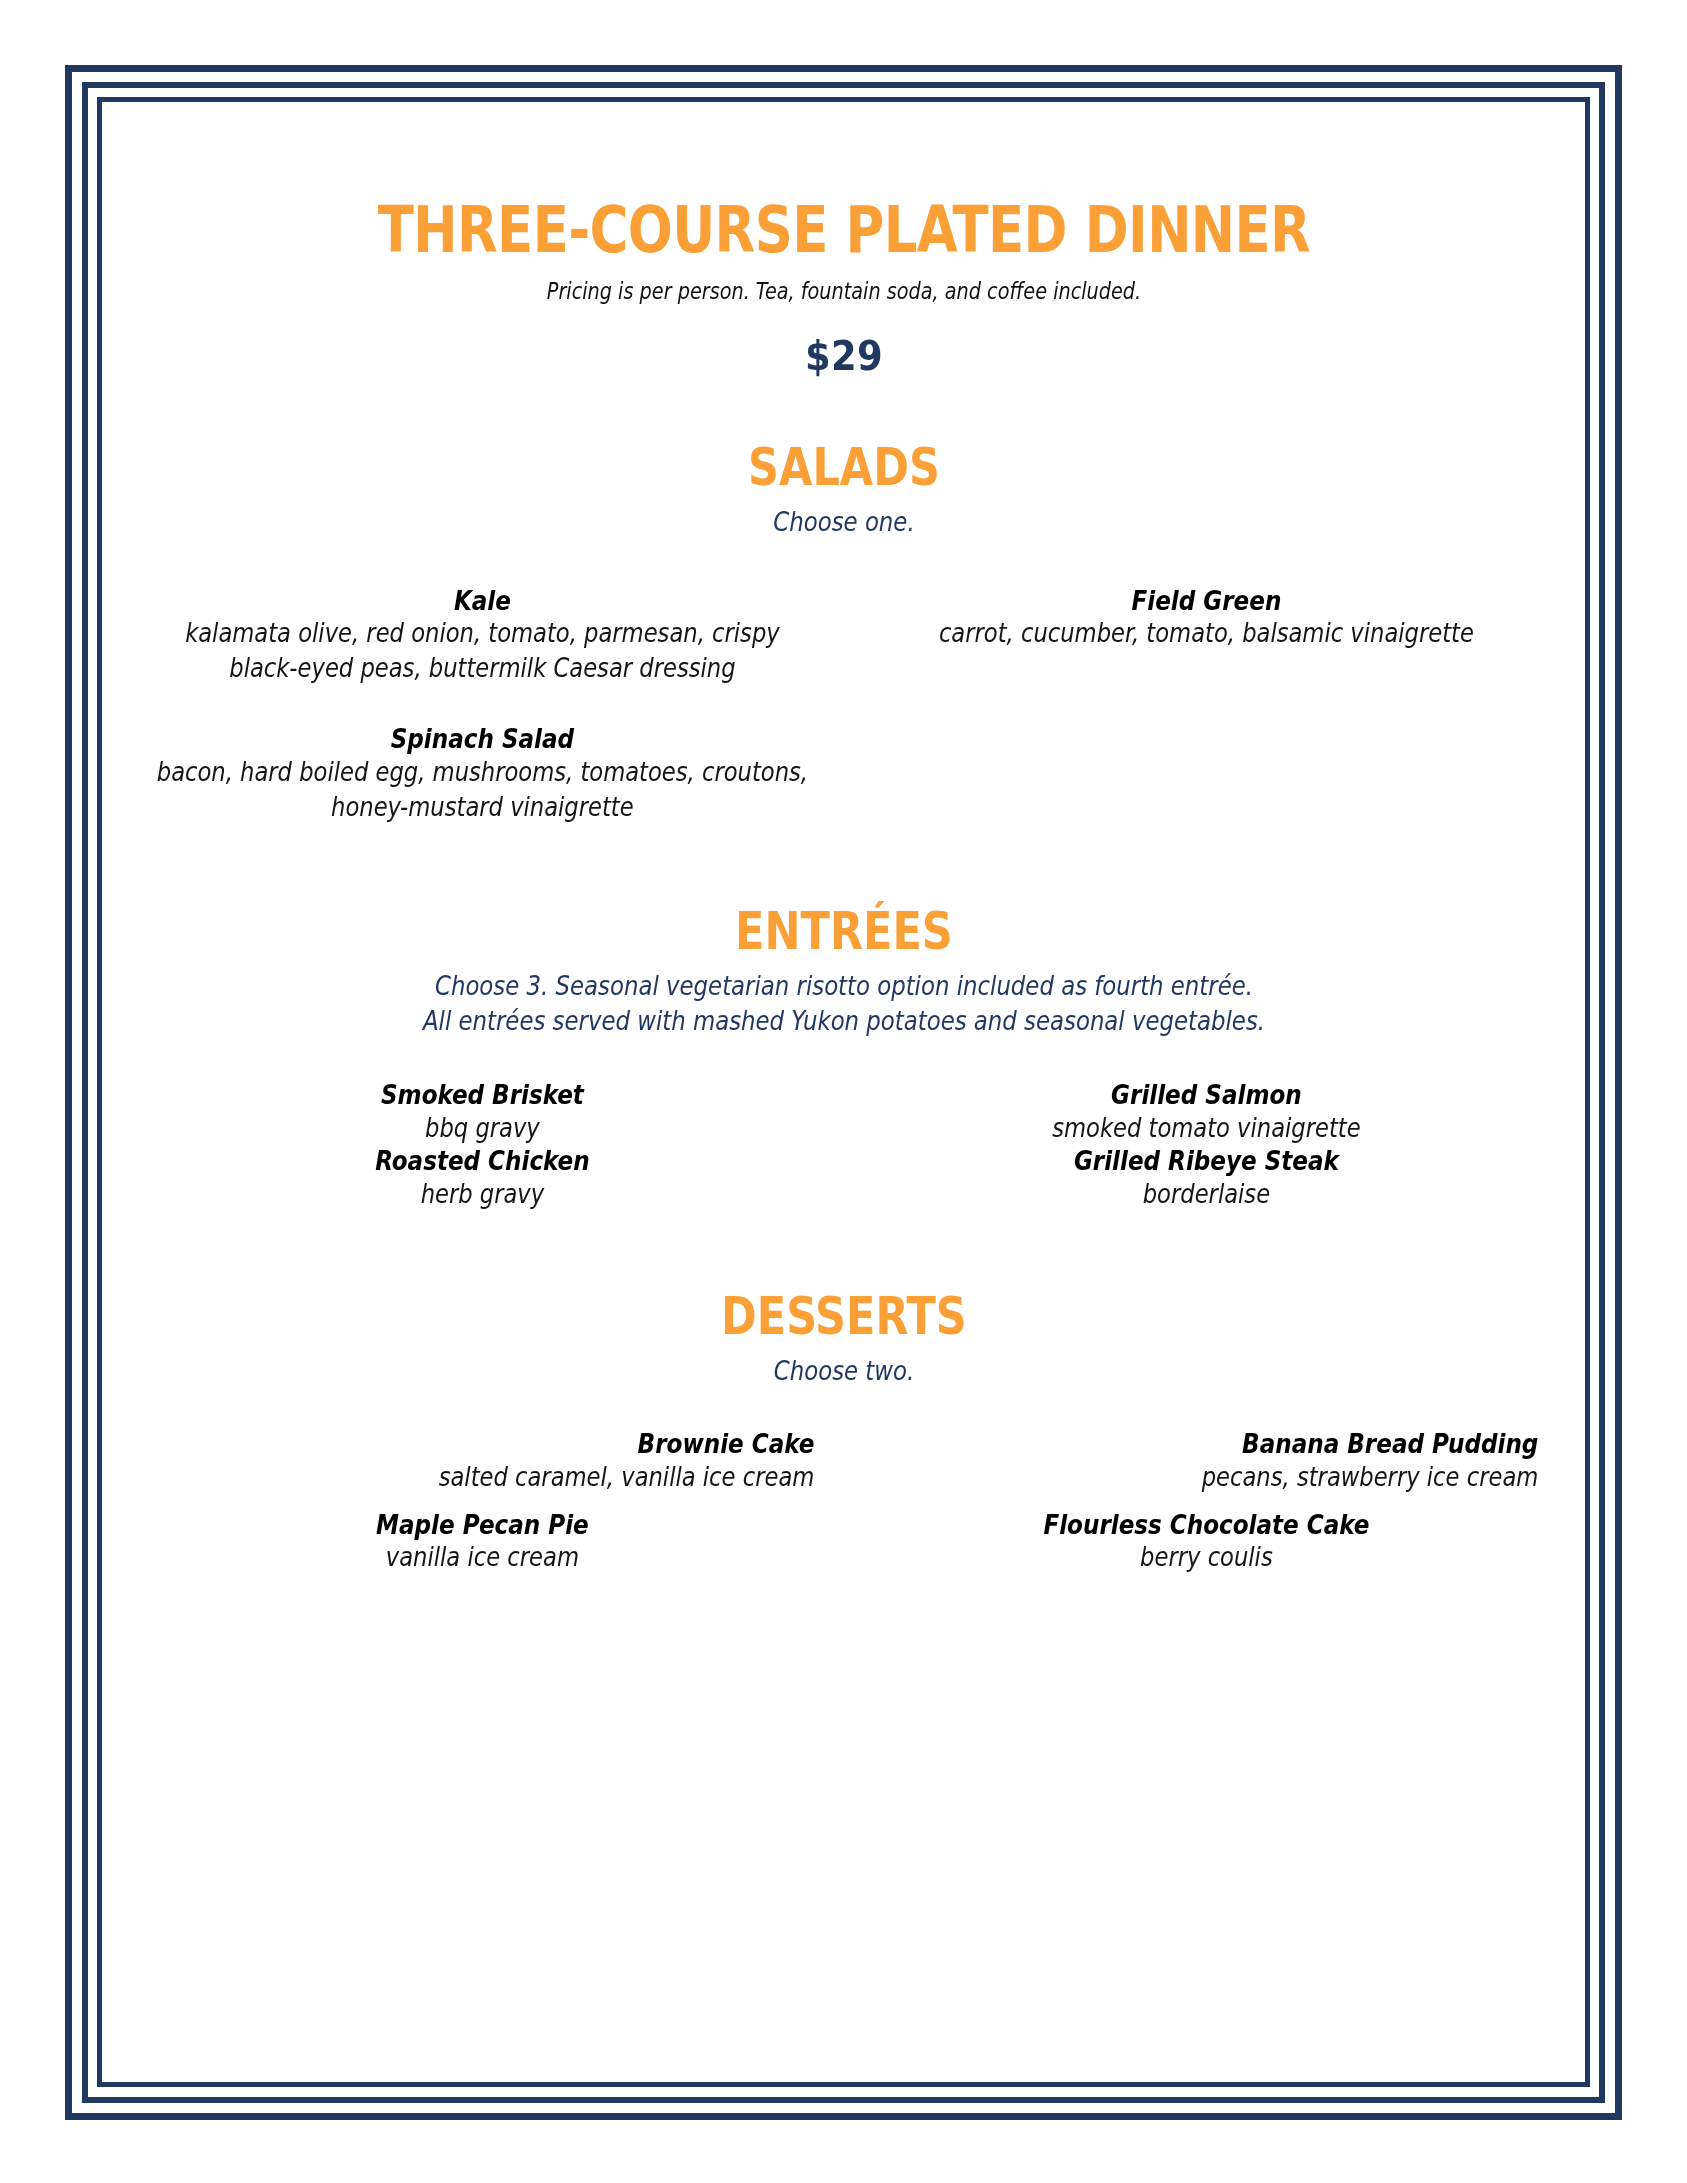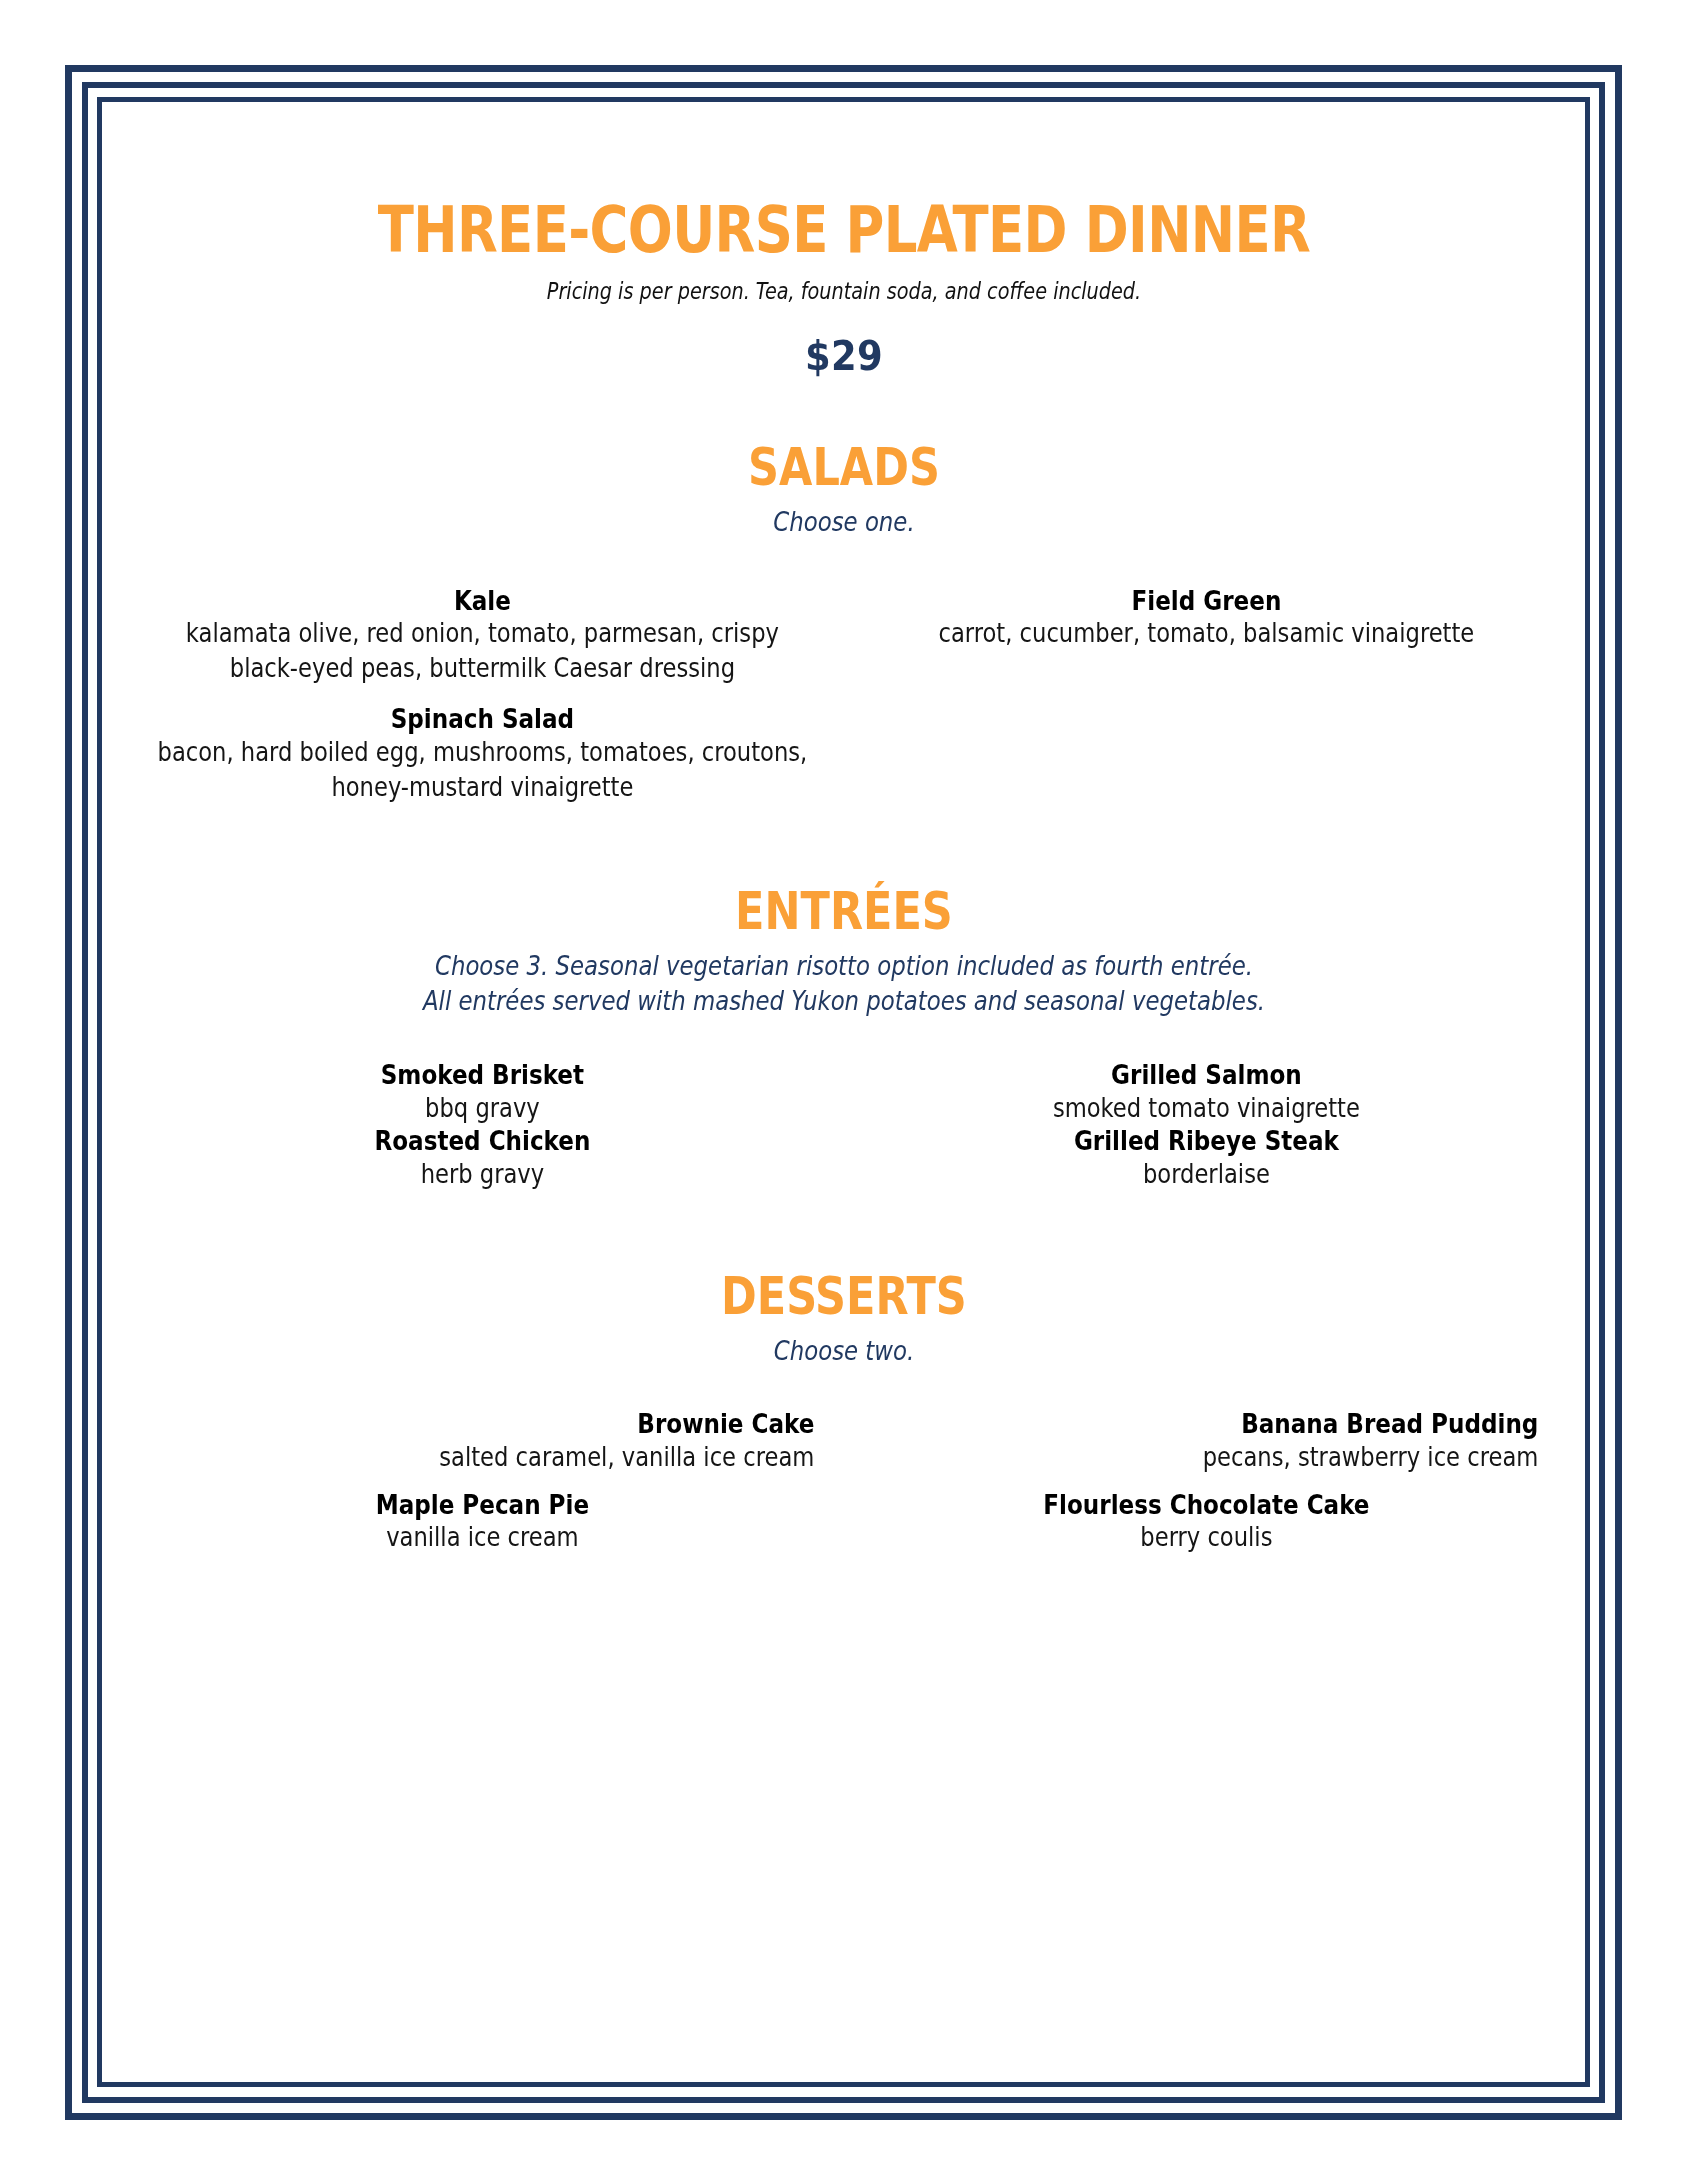--- a/index.html
+++ b/index.html
@@ -89,20 +89,21 @@
     font-size: 27px;
     line-height: 1.28;
     margin-top: 12px;
     transform: scaleX(0.94);
   }
 
   .items-grid {
     display: grid;
     grid-template-columns: 1fr 1fr;
     column-gap: 12px;
+    font-style: italic;
   }
 
   .item { padding: 0 6.6px; }
 
   .item-name {
     color: #000000;
     font-family: "Liberation Sans Narrow", "DejaVu Sans Condensed", "Liberation Sans", sans-serif;
     font-weight: 700;
     font-size: 27px;
     line-height: 1.18;
@@ -114,21 +115,21 @@
     font-family: "Liberation Sans Narrow", "DejaVu Sans Condensed", "Liberation Sans", sans-serif;
     font-weight: 400;
     font-size: 26.5px;
     line-height: 1.30;
     transform: scaleX(0.95);
   }
 
   
   .sp-salads-head   { margin-top: 61px; }
   .sp-salads-grid   { margin-top: 45px; }
-  .sp-salads-row2   { margin-top: 18px; }
+  .sp-salads-row2   { margin-top: 38px; }
   .sp-entrees-head  { margin-top: 81px; }
   .sp-entrees-grid  { margin-top: 41px; }
   .sp-entrees-row2  { }
   .sp-desserts-head { margin-top: 78px; }
   .sp-desserts-grid { margin-top: 40px; text-align: right; }
   .sp-desserts-row2 { margin-top: 14px; }
 </style>
 </head>
 <body>
 

